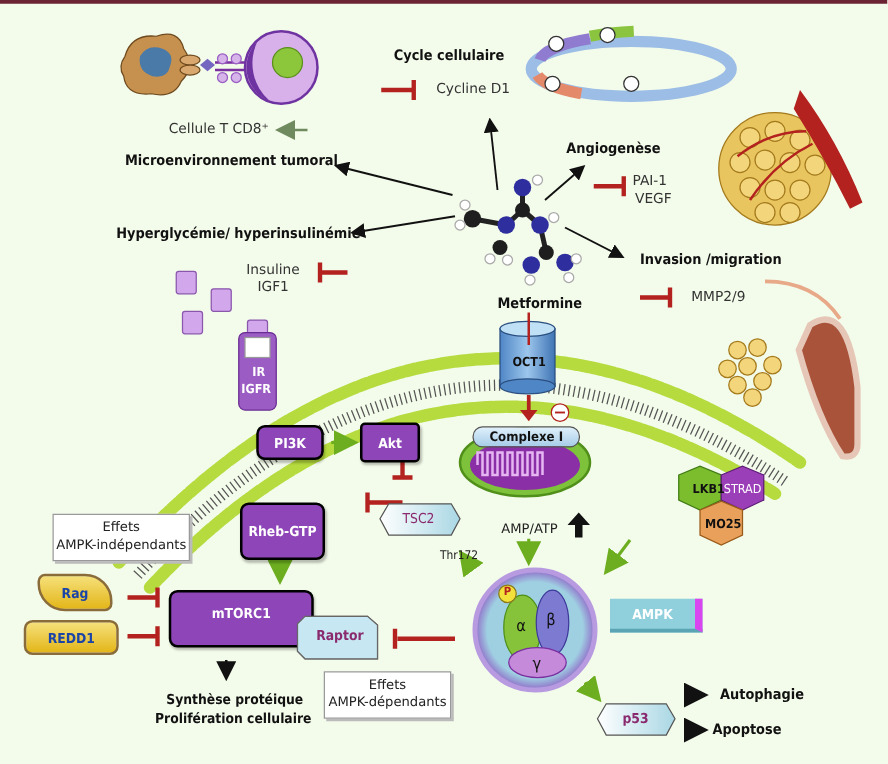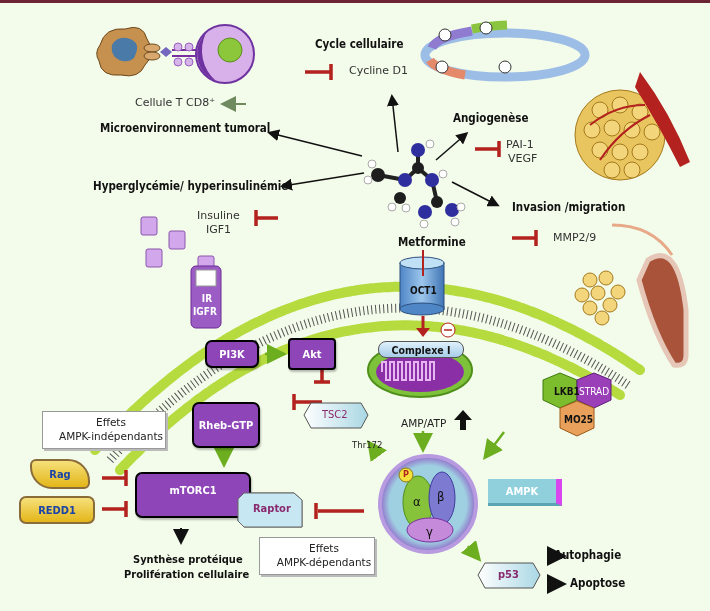--- a/index.html
+++ b/index.html
@@ -4,21 +4,21 @@
 <style>
   html,body{margin:0;padding:0;}
   body{width:710px;height:611px;background:#f3fbea;position:relative;overflow:hidden;font-family:"DejaVu Sans Condensed","DejaVu Sans",sans-serif;}
   .topbar{position:absolute;left:0;top:0;width:710px;height:3px;background:#6b2434;}
   svg.stage{position:absolute;left:0;top:0;}
   .lbl{position:absolute;white-space:nowrap;color:#111;line-height:1.15;}
   .hd{font-weight:bold;font-size:11.5px;color:#111;text-align:center;}
   .mol{font-size:11px;color:#333;font-family:"DejaVu Sans",sans-serif;}
   .box{position:absolute;display:flex;align-items:center;justify-content:center;font-weight:bold;font-size:11px;color:#fff;}
   .purple{background:#8d45b8;border:2px solid #000000;border-radius:7px;box-shadow:1px 2px 2px rgba(0,0,0,.25);}
-  .effets{position:absolute;background:#fff;border:1px solid #999;box-shadow:2px 2px 0 #bbb;font-size:10.5px;color:#222;text-align:center;line-height:1.3;display:flex;flex-direction:column;justify-content:center;font-family:"DejaVu Sans",sans-serif;padding-left:14px;}
+  .effets{position:absolute;background:#fff;border:1px solid #999;box-shadow:2px 2px 0 #bbb;font-size:10.5px;color:#222;text-align:center;line-height:1.3;display:flex;flex-direction:column;justify-content:center;font-family:"DejaVu Sans",sans-serif;}
   .yellow{background:linear-gradient(#f6e07a,#e3b619);border:2px solid #8a6b3a;color:#1a44a8;}
 </style>
 </head>
 <body>
 
 <div class="topbar"></div>
 
 <svg class="stage" width="710" height="611" viewBox="0 0 710 611">
   <defs>
     <marker id="ah" markerWidth="8" markerHeight="8" refX="6" refY="4" orient="auto">
@@ -278,14 +278,14 @@
 <div class="lbl" style="left:564px;top:414px;font-weight:bold;font-size:10px;color:#111">MO25</div>
 
 <div class="lbl" style="left:403px;top:469px;font-size:9px;font-weight:bold;color:#b3221e">P</div>
 <div class="lbl" style="left:413px;top:495px;font-size:13px;color:#111">α</div>
 <div class="lbl" style="left:437px;top:490px;font-size:13px;color:#111">β</div>
 <div class="lbl" style="left:426px;top:525px;font-size:13px;color:#111">γ</div>
 
 <div class="box" style="left:488px;top:479px;width:68px;height:24px;background:#8fd0dc;border-right:6px solid #d946ef;border-bottom:3px solid #5aa4b4;font-size:11px">AMPK</div>
 
 <div class="lbl" style="left:498px;top:569px;color:#8a2a6e;font-weight:bold;font-size:11px">p53</div>
-<div class="lbl hd" style="left:554px;top:549px">Autophagie</div>
+<div class="lbl hd" style="left:576px;top:549px">Autophagie</div>
 <div class="lbl hd" style="left:570px;top:577px">Apoptose</div>
 
 </body></html>

